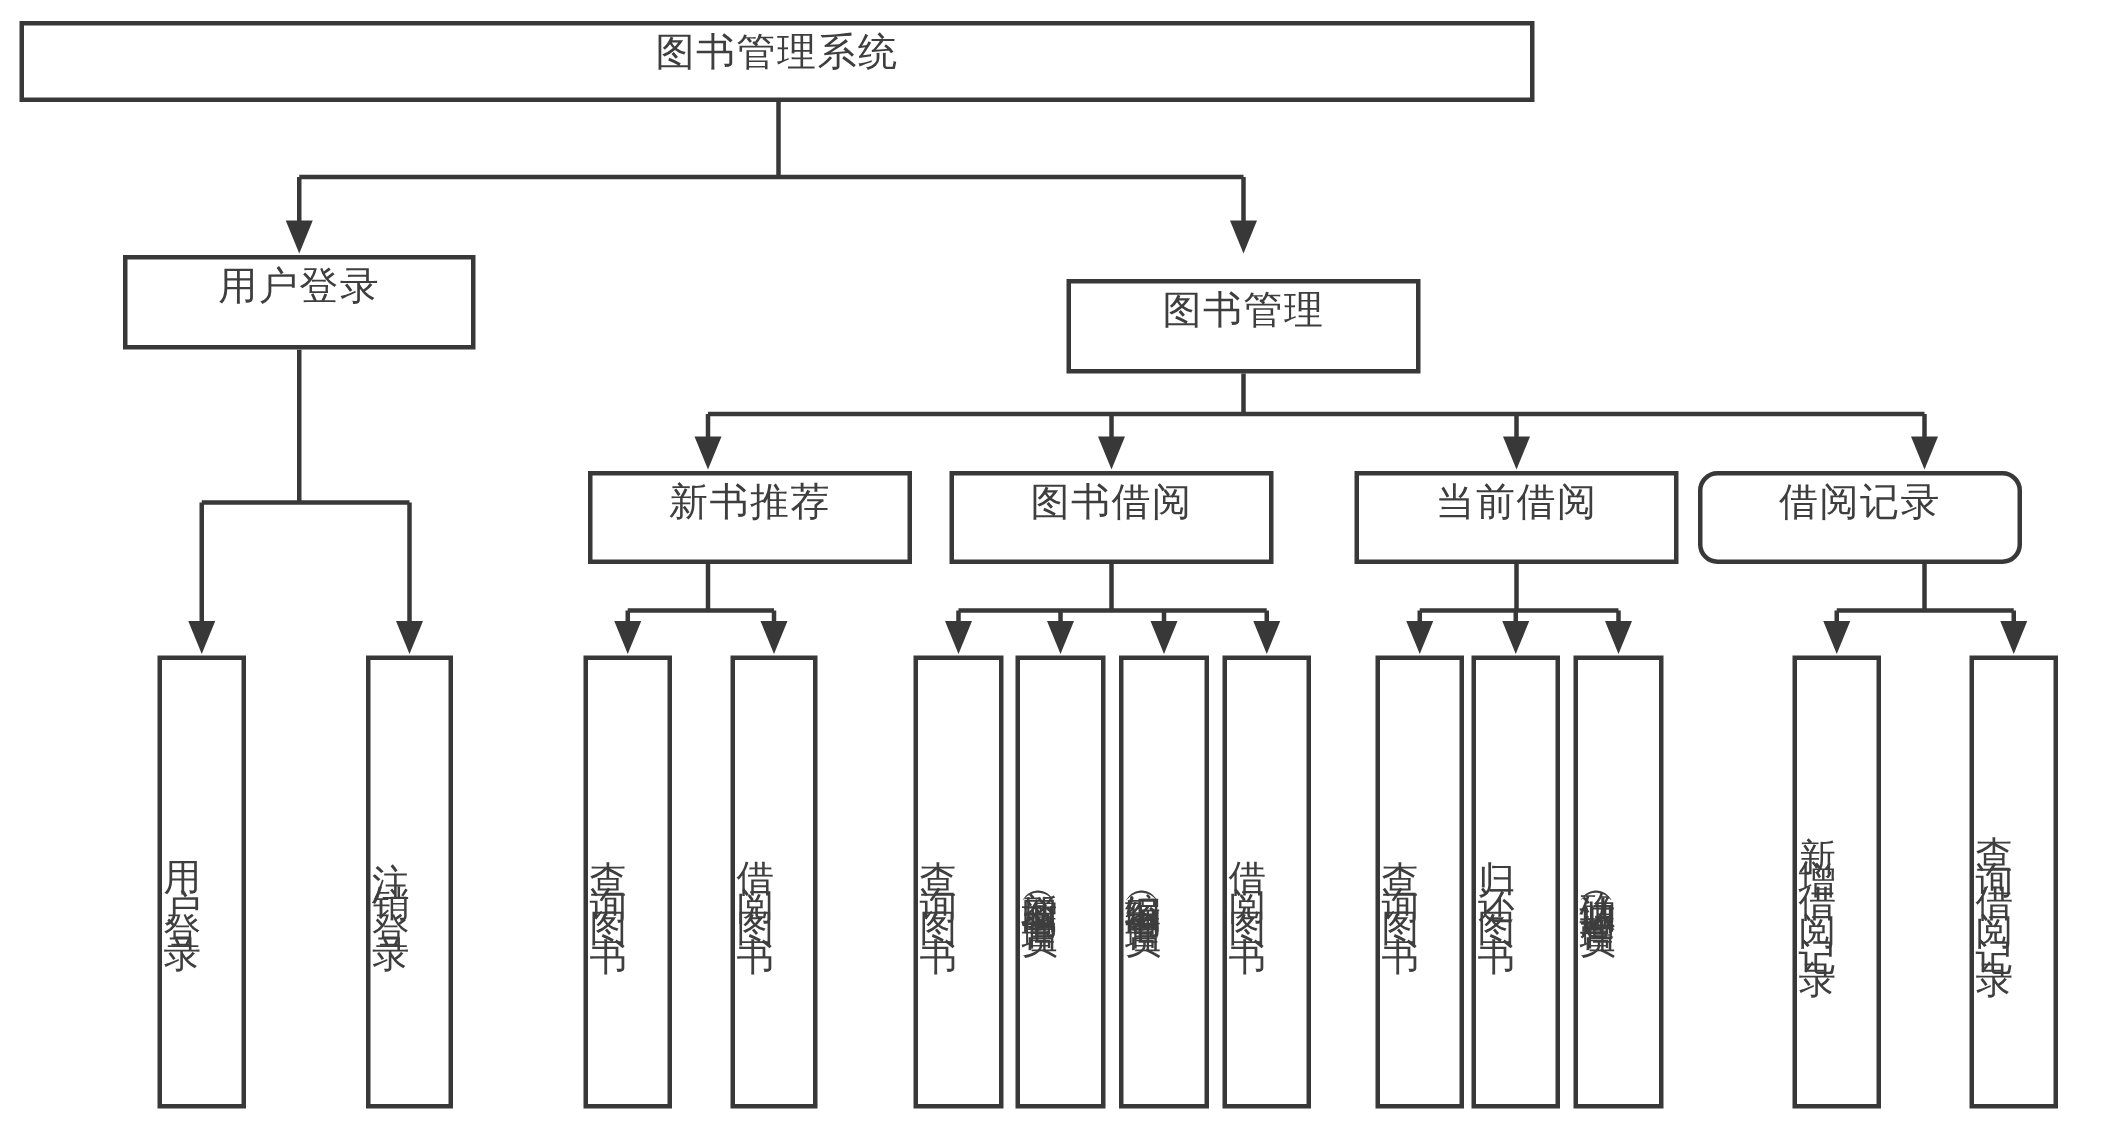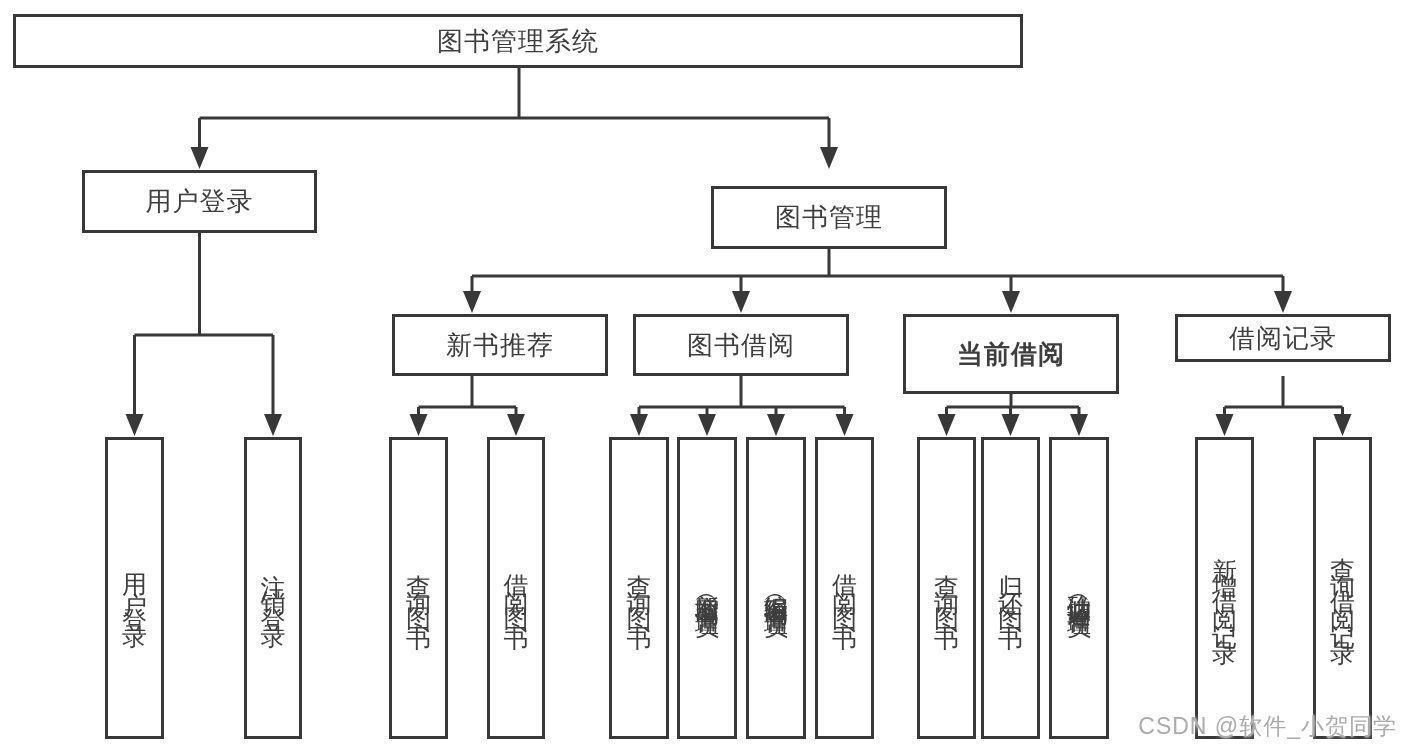--- a/index.html
+++ b/index.html
@@ -11,21 +11,21 @@
     font-family: "Liberation Sans", sans-serif;
     overflow: hidden;
     color: var(--text, #3e3e3e);
   }
   .node {
     position: absolute;
     box-sizing: border-box;
     border: 3px solid var(--line, #383838);
     background: #ffffff;
     display: flex;
-    align-items: center;
+    align-items: flex-start;
     justify-content: center;
   }
   .hlabel {
     font-size: 26px;
     letter-spacing: 1px;
     color: var(--text, #3e3e3e);
     white-space: nowrap;
   }
   .vnode { flex-direction: column; }
   .vtext {
@@ -116,24 +116,24 @@
   <div class="node" style="left:711px; top:170px; width:236px; height:63px;margin-top:16px;">
     <span class="hlabel">图书管理</span>
   </div>
 
   <div class="node" style="left:364px; top:314px; width:216px; height:62px;margin-left:28px;">
     <span class="hlabel">新书推荐</span>
   </div>
   <div class="node" style="left:633px; top:314px; width:216px; height:62px;">
     <span class="hlabel">图书借阅</span>
   </div>
-  <div class="node" style="left:903px; top:314px; width:216px; height:80px;font-weight:bold;">
+  <div class="node" style="left:903px; top:314px; width:216px; height:62px;">
     <span class="hlabel">当前借阅</span>
   </div>
-  <div class="node" style="left:1175px; top:314px; width:216px; height:48px;">
+  <div class="node" style="left:1132px; top:314px; width:216px; height:62px;border-radius:13px;">
     <span class="hlabel">借阅记录</span>
   </div>
 
   <div class="node vnode" style="left:105px; top:437px; width:59px; height:302px;">
     <span class="vtext">用户登录</span>
   </div>
   <div class="node vnode" style="left:244px; top:437px; width:58px; height:302px;">
     <span class="vtext">注销登录</span>
   </div>
 
@@ -167,15 +167,14 @@
     <span class="vtext tight">确认归还（管理员）</span>
   </div>
 
   <div class="node vnode" style="left:1195px; top:437px; width:59px; height:302px;">
     <span class="vtext">新增借阅记录</span>
   </div>
   <div class="node vnode" style="left:1313px; top:437px; width:59px; height:302px;">
     <span class="vtext">查询借阅记录</span>
   </div>
 
-  <div class="watermark">CSDN @软件_小贺同学</div>
 
 </div>
 
 </body></html>

